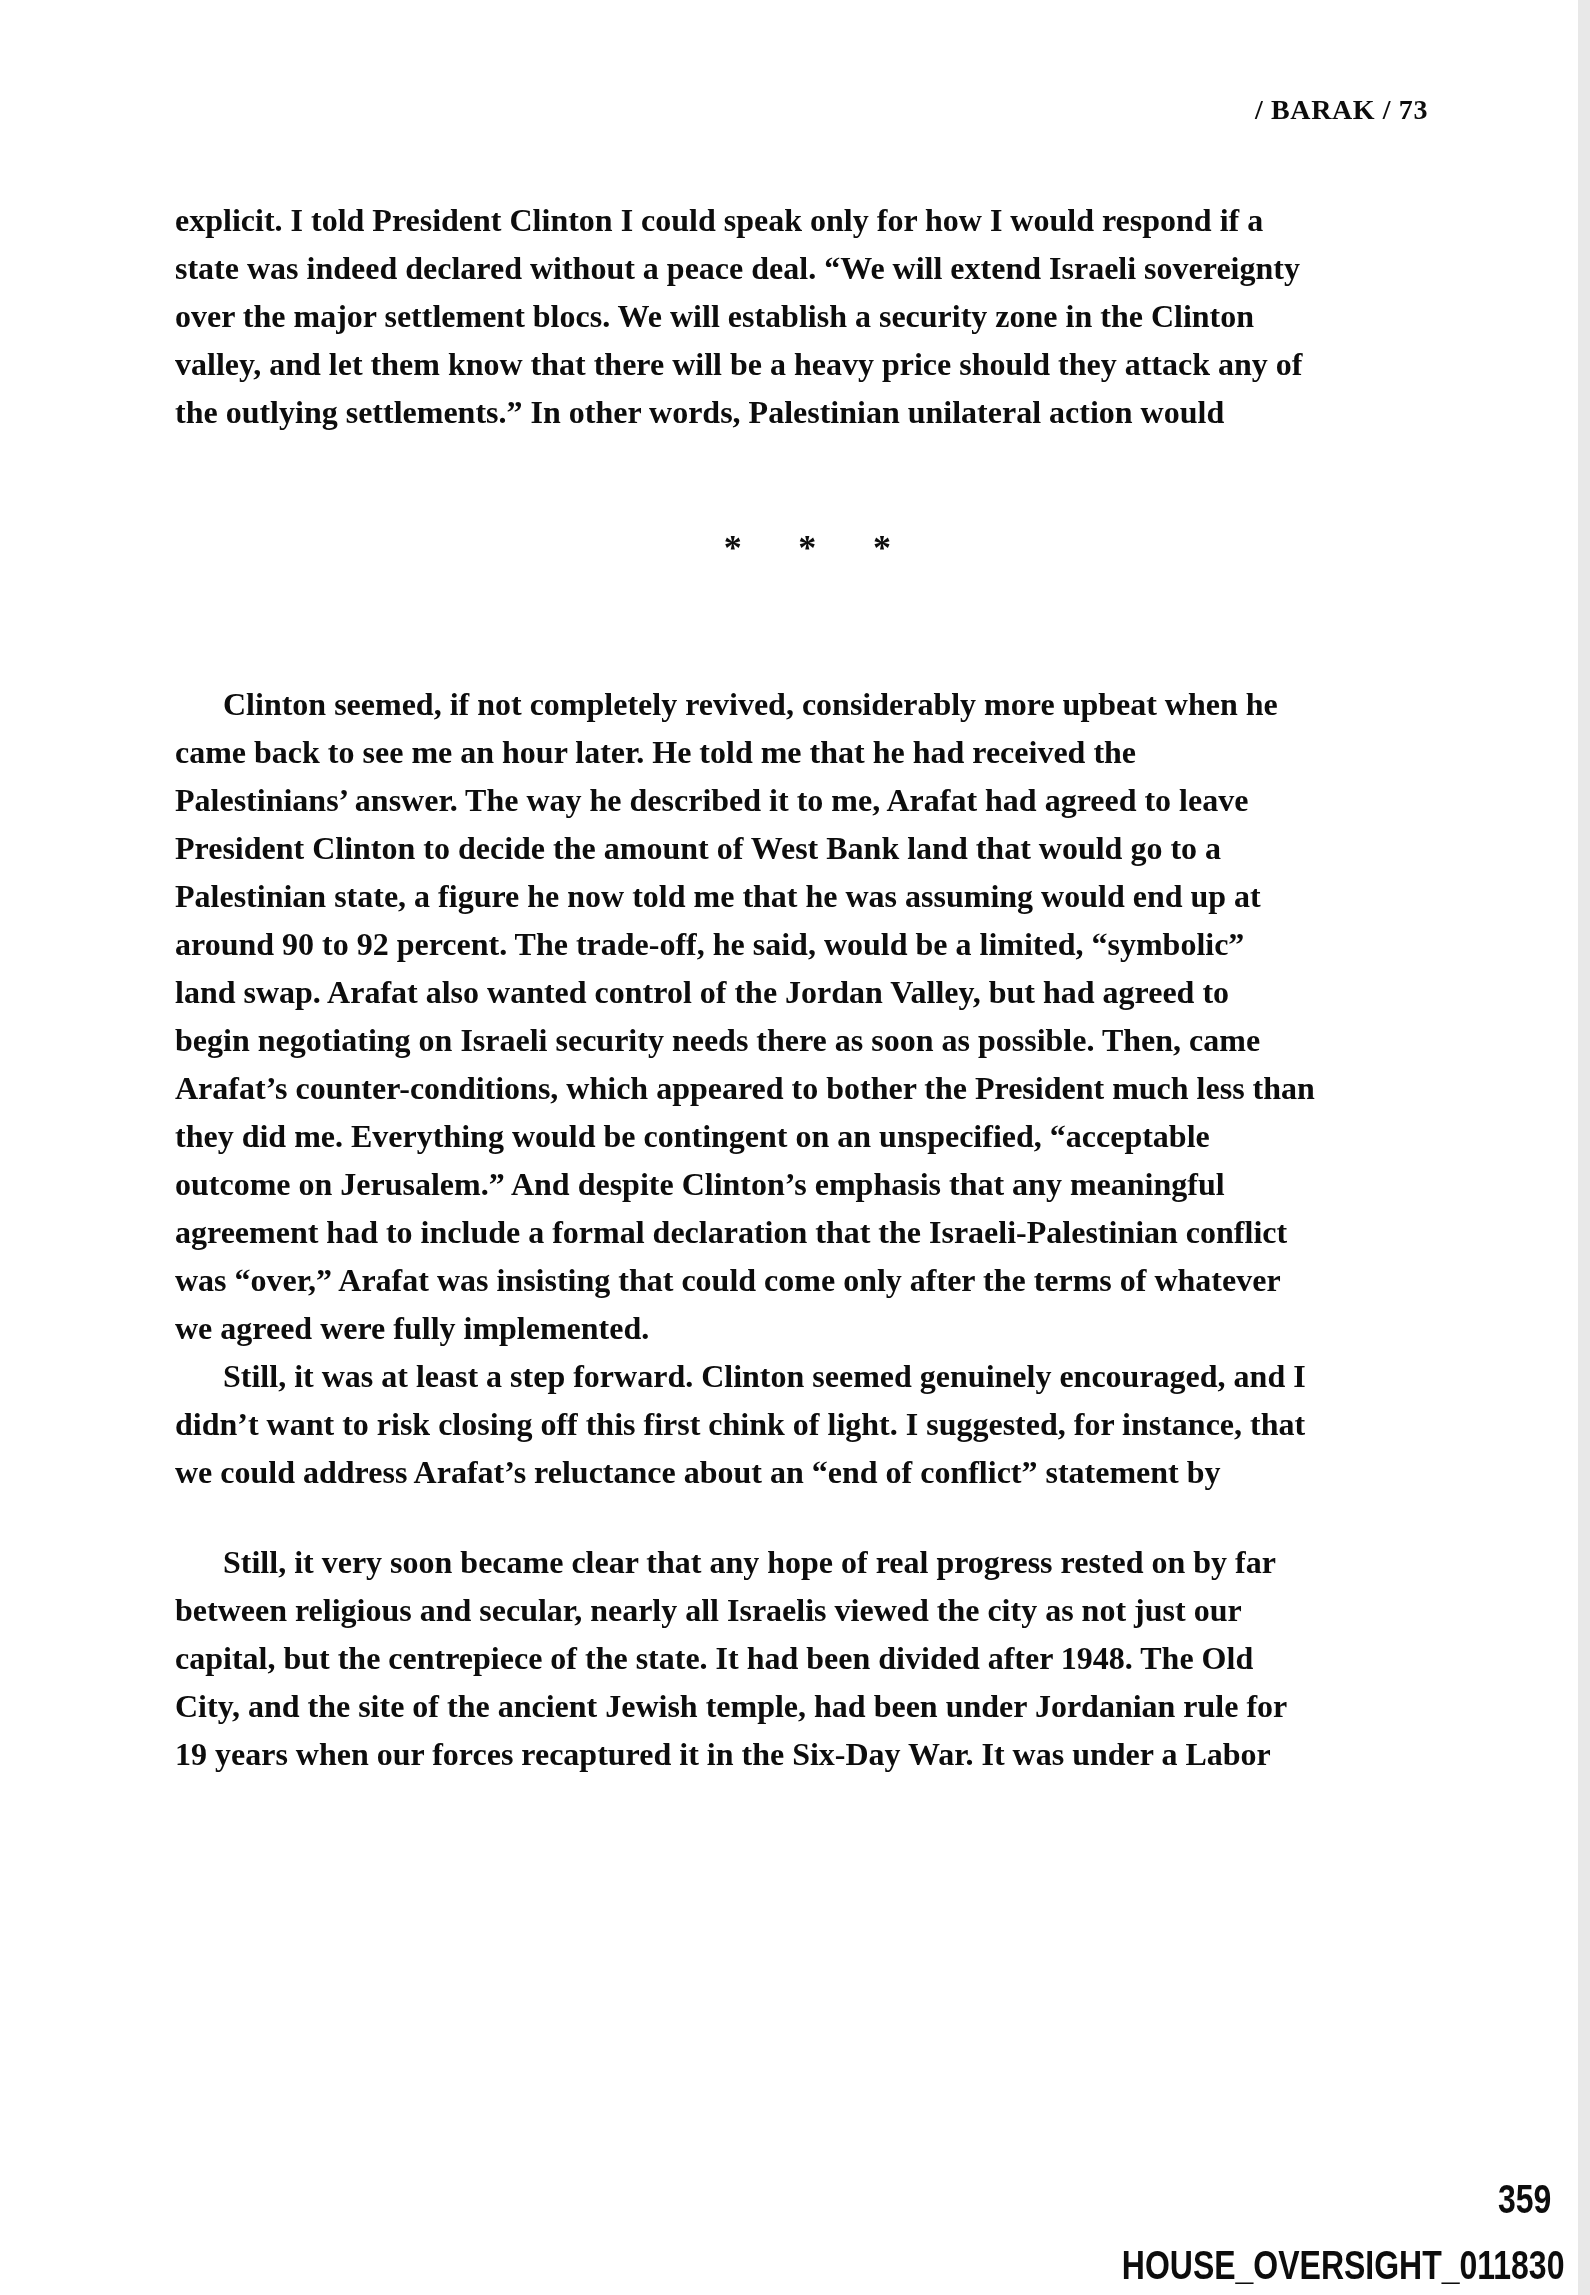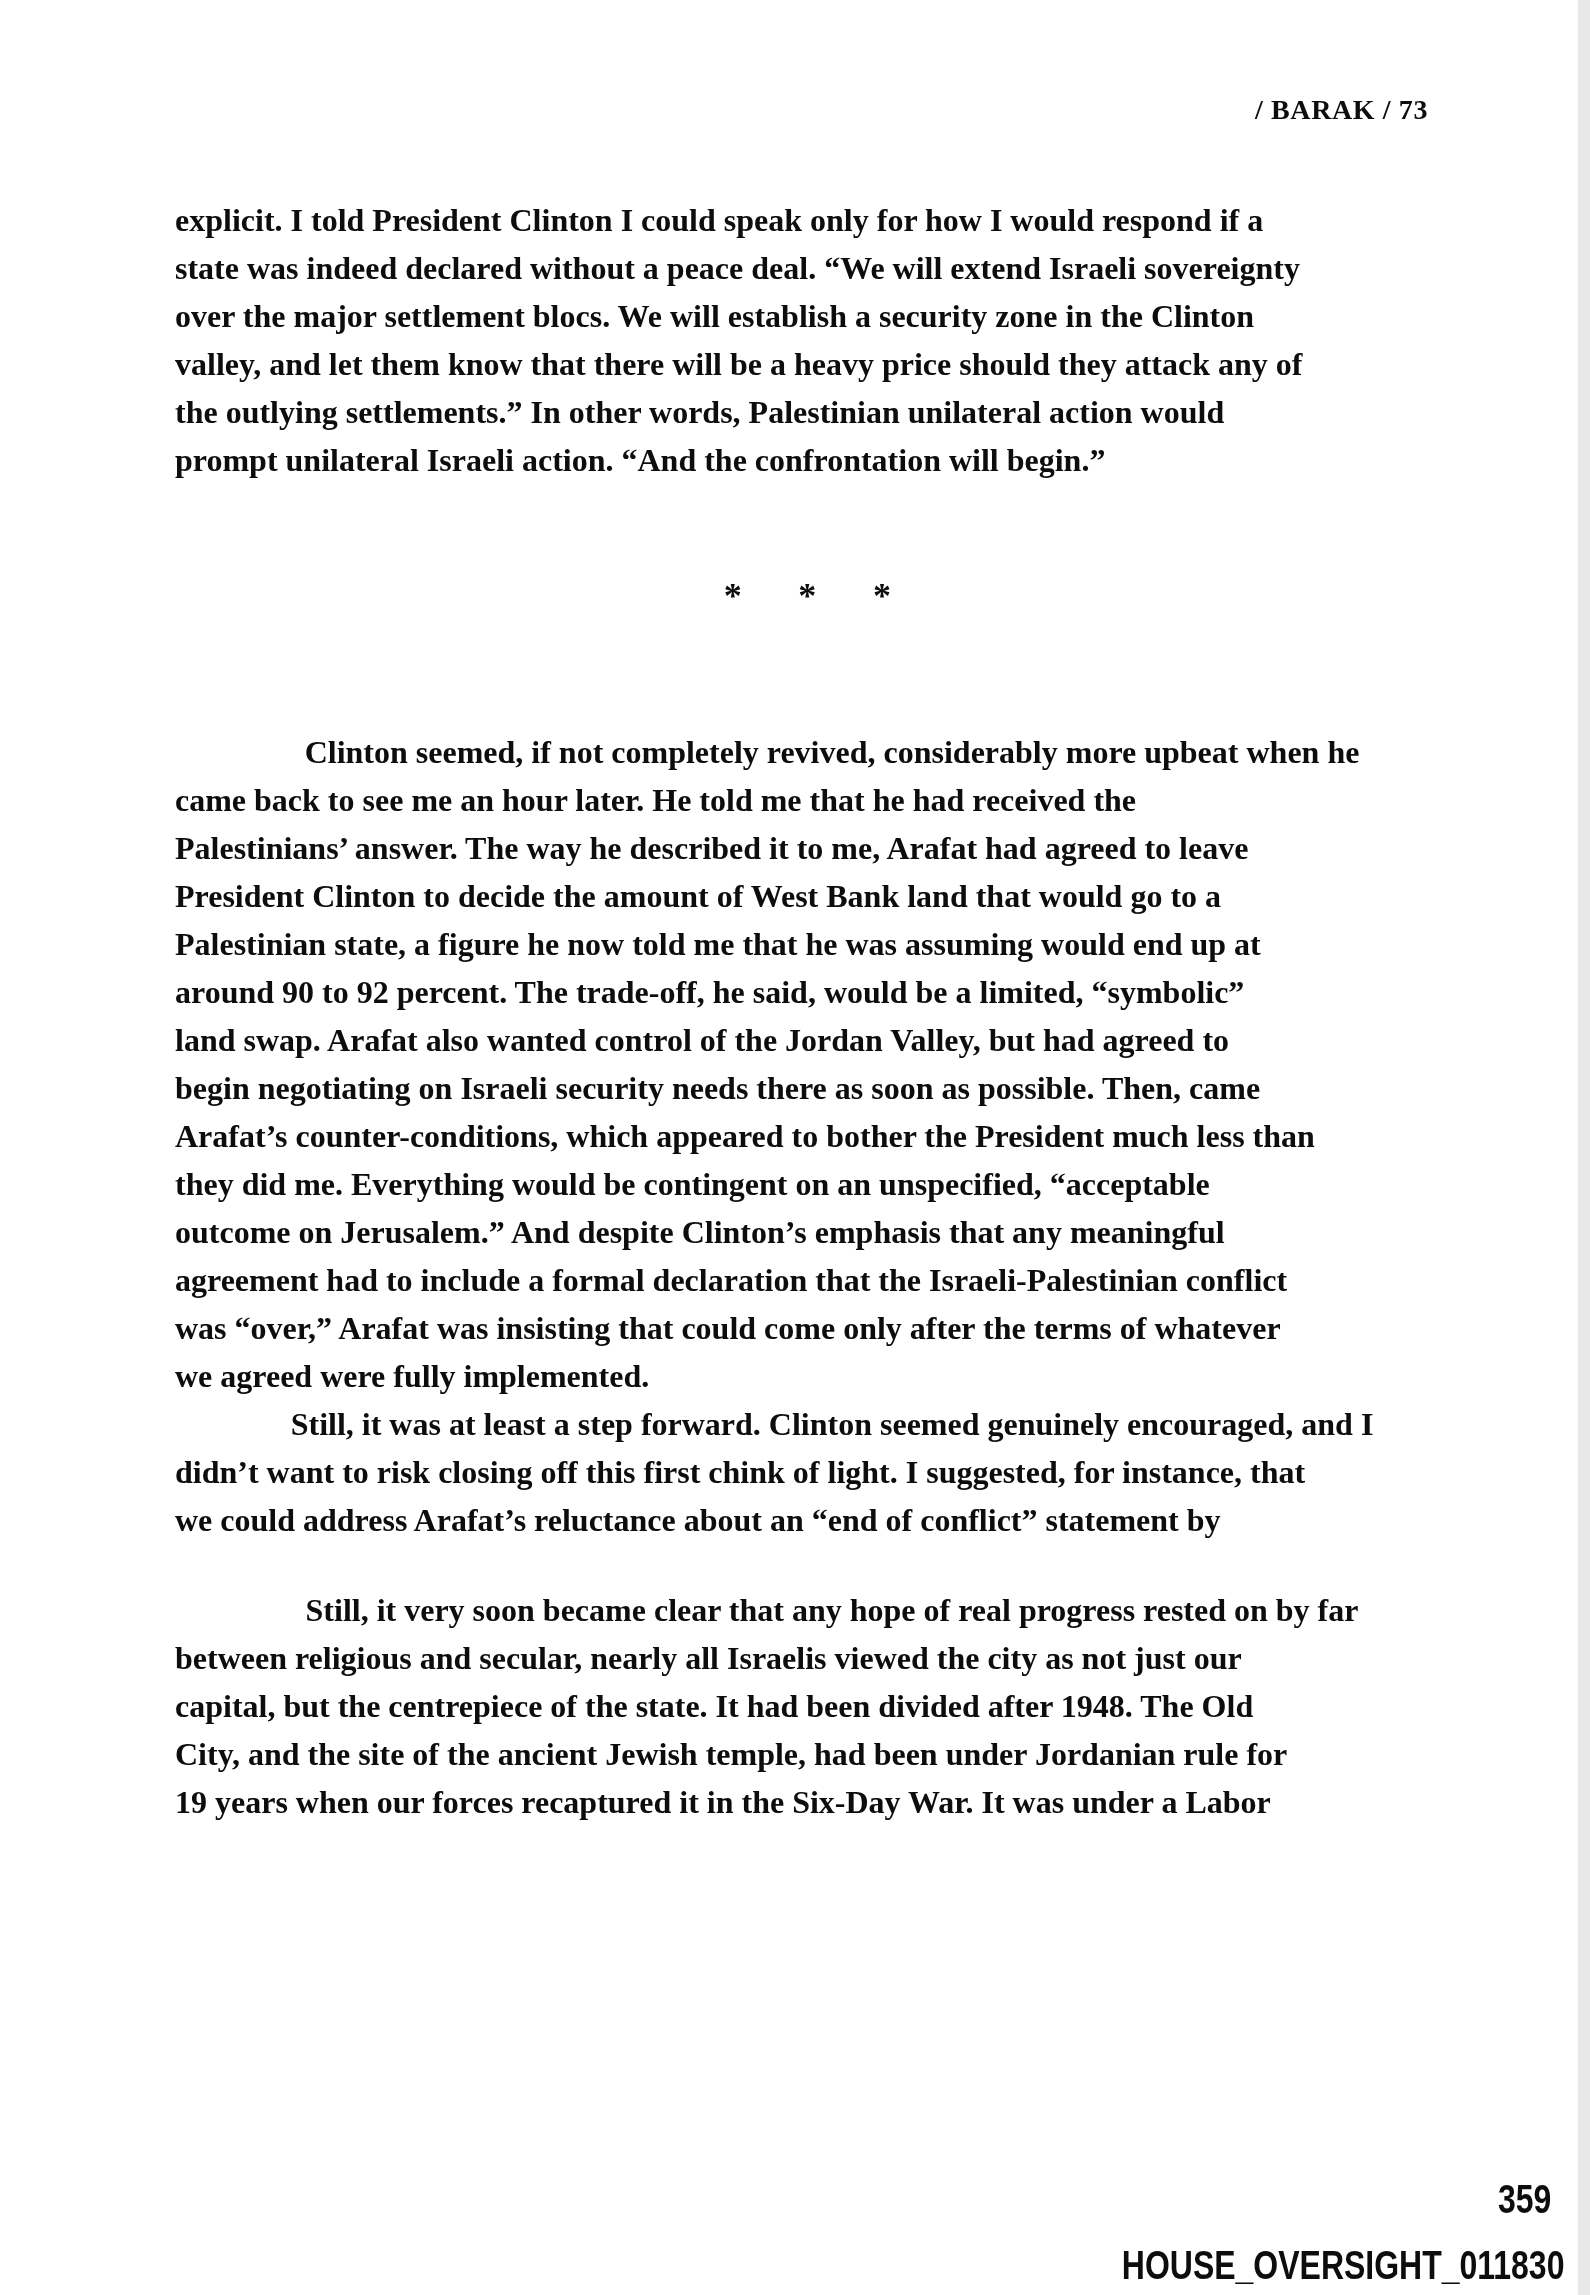--- a/index.html
+++ b/index.html
@@ -29,21 +29,21 @@
   .body-text {
     position: absolute;
     left: 175px;
     top: 196px;
     width: 1266px;
     font-size: 32px;
     line-height: 48px;
   }
   .para { margin: 0; padding: 0; }
   .line { white-space: nowrap; }
-  .line.indent { padding-left: 48px; text-align: center; }
+  .line.indent { padding-left: 48px; }
   .separator {
     margin-top: 88px;
     text-align: center;
     font-size: 36px;
     line-height: 48px;
     word-spacing: 45px;
     letter-spacing: 1.3px;
   }
   .para-2 { margin-top: 108px; }
   .para-3 { }
@@ -79,21 +79,20 @@
   <div class="running-header">/ BARAK / 73</div>
 
   <div class="body-text">
 
     <div class="para para-1">
       <div class="line">explicit. I told President Clinton I could speak only for how I would respond if a</div>
       <div class="line">state was indeed declared without a peace deal. “We will extend Israeli sovereignty</div>
       <div class="line">over the major settlement blocs. We will establish a security zone in the Clinton</div>
       <div class="line">valley, and let them know that there will be a heavy price should they attack any of</div>
       <div class="line">the outlying settlements.” In other words, Palestinian unilateral action would</div>
-      <div class="line">prompt unilateral Israeli action. “And the confrontation will begin.”</div>
     </div>
 
     <div class="separator">* * *</div>
 
     <div class="para para-2">
       <div class="line indent">Clinton seemed, if not completely revived, considerably more upbeat when he</div>
       <div class="line">came back to see me an hour later. He told me that he had received the</div>
       <div class="line">Palestinians’ answer. The way he described it to me, Arafat had agreed to leave</div>
       <div class="line">President Clinton to decide the amount of West Bank land that would go to a</div>
       <div class="line">Palestinian state, a figure he now told me that he was assuming would end up at</div>

